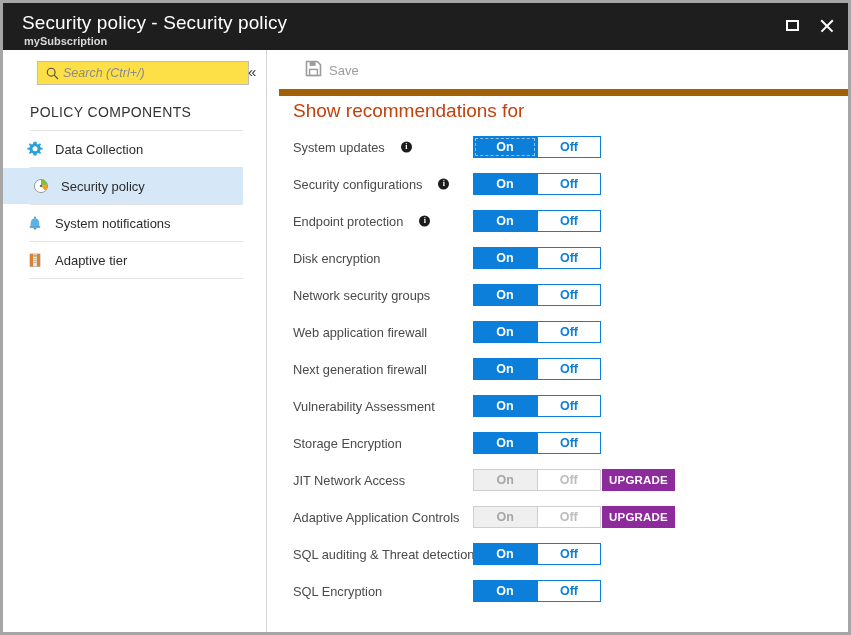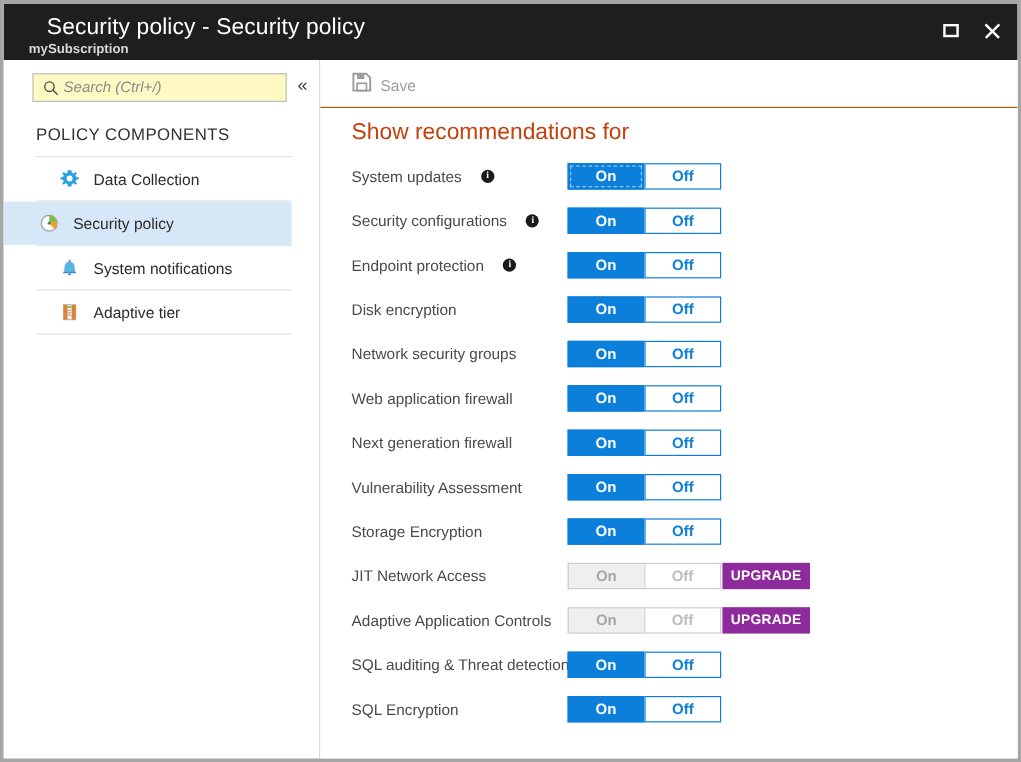--- a/index.html
+++ b/index.html
@@ -24,21 +24,21 @@
   
   .titlebar {
     position: absolute;
     left: 0; top: 0; right: 0;
     height: 47px;
     background: #1e1e1e;
     color: #ffffff;
   }
   .title-main {
     position: absolute;
-    left: 36px;
+    left: 19px;
     top: 9px;
     font-size: 19px;
     font-weight: 400;
     color: #ffffff;
     letter-spacing: .1px;
     white-space: nowrap;
     text-align: right;
   }
   .title-sub {
     position: absolute;
@@ -111,26 +111,26 @@
     bottom: 0;
   }
   .search-row {
     position: absolute;
     left: 0; top: 0;
     right: 0;
     height: 44px;
   }
   .search-box {
     position: absolute;
-    left: 24px;
+    left: 34px;
     top: 11px;
     width: 212px;
     height: 24px;
     border: 1px solid #bdbdbd;
-    background: #fef9c3;
+    background: #fde047;
     box-sizing: border-box;
     display: flex;
     align-items: center;
     cursor: text;
   }
   .search-ico {
     width: 22px;
     display: flex;
     align-items: center;
     justify-content: center;
@@ -178,21 +178,21 @@
   }
   .nav-sep {
     height: 1px;
     background: #e2e2e2;
     margin: 0 23px 0 27px;
   }
   .nav-item {
     height: 36px;
     display: flex;
     align-items: center;
-    padding-left: 47px;
+    padding-left: 24px;
     margin: 0 23px 0 0;
     cursor: pointer;
     box-sizing: border-box;
   }
   .nav-item.selected {
     background: #d6e8f7;
     margin-left: 0;
     padding-left: 30px;
   }
   .nav-icon {
@@ -214,23 +214,23 @@
   .main {
     position: absolute;
     left: 264px;
     top: 0;
     right: 0;
     bottom: 0;
     background: #ffffff;
   }
   .toolbar {
     position: absolute;
-    left: 0; top: 0; right: 0;
+    left: 12px; top: 0; right: 0;
     height: 39px;
-    border-bottom: 1px solid #a16207;
+    border-bottom: 7px solid #a16207;
     text-decoration: underline;
   }
   .save-btn {
     position: absolute;
     left: 26px;
     top: 10px;
     display: flex;
     align-items: center;
     gap: 7px;
     cursor: default;

